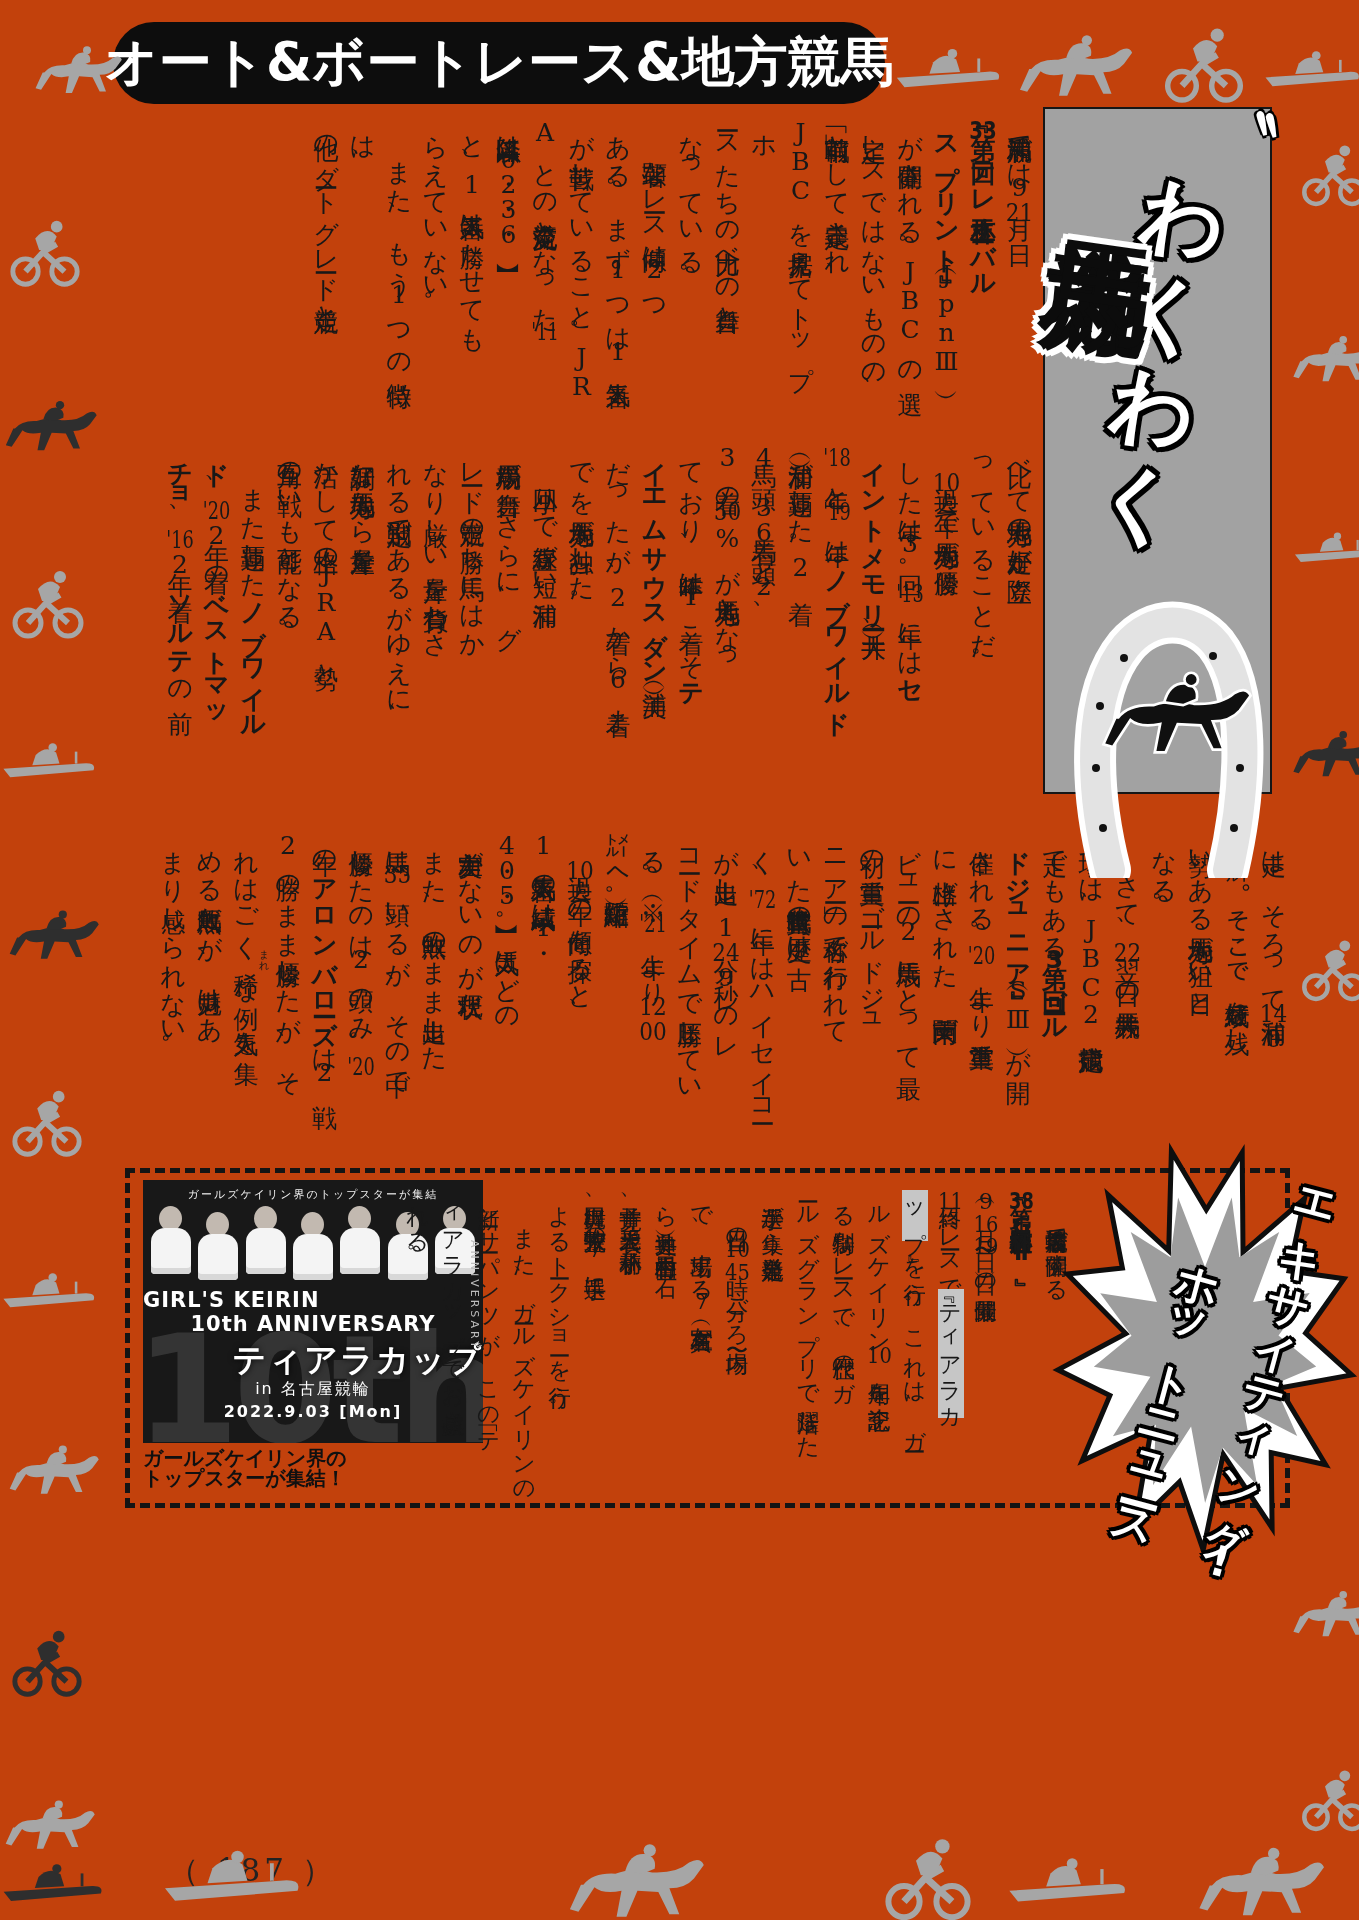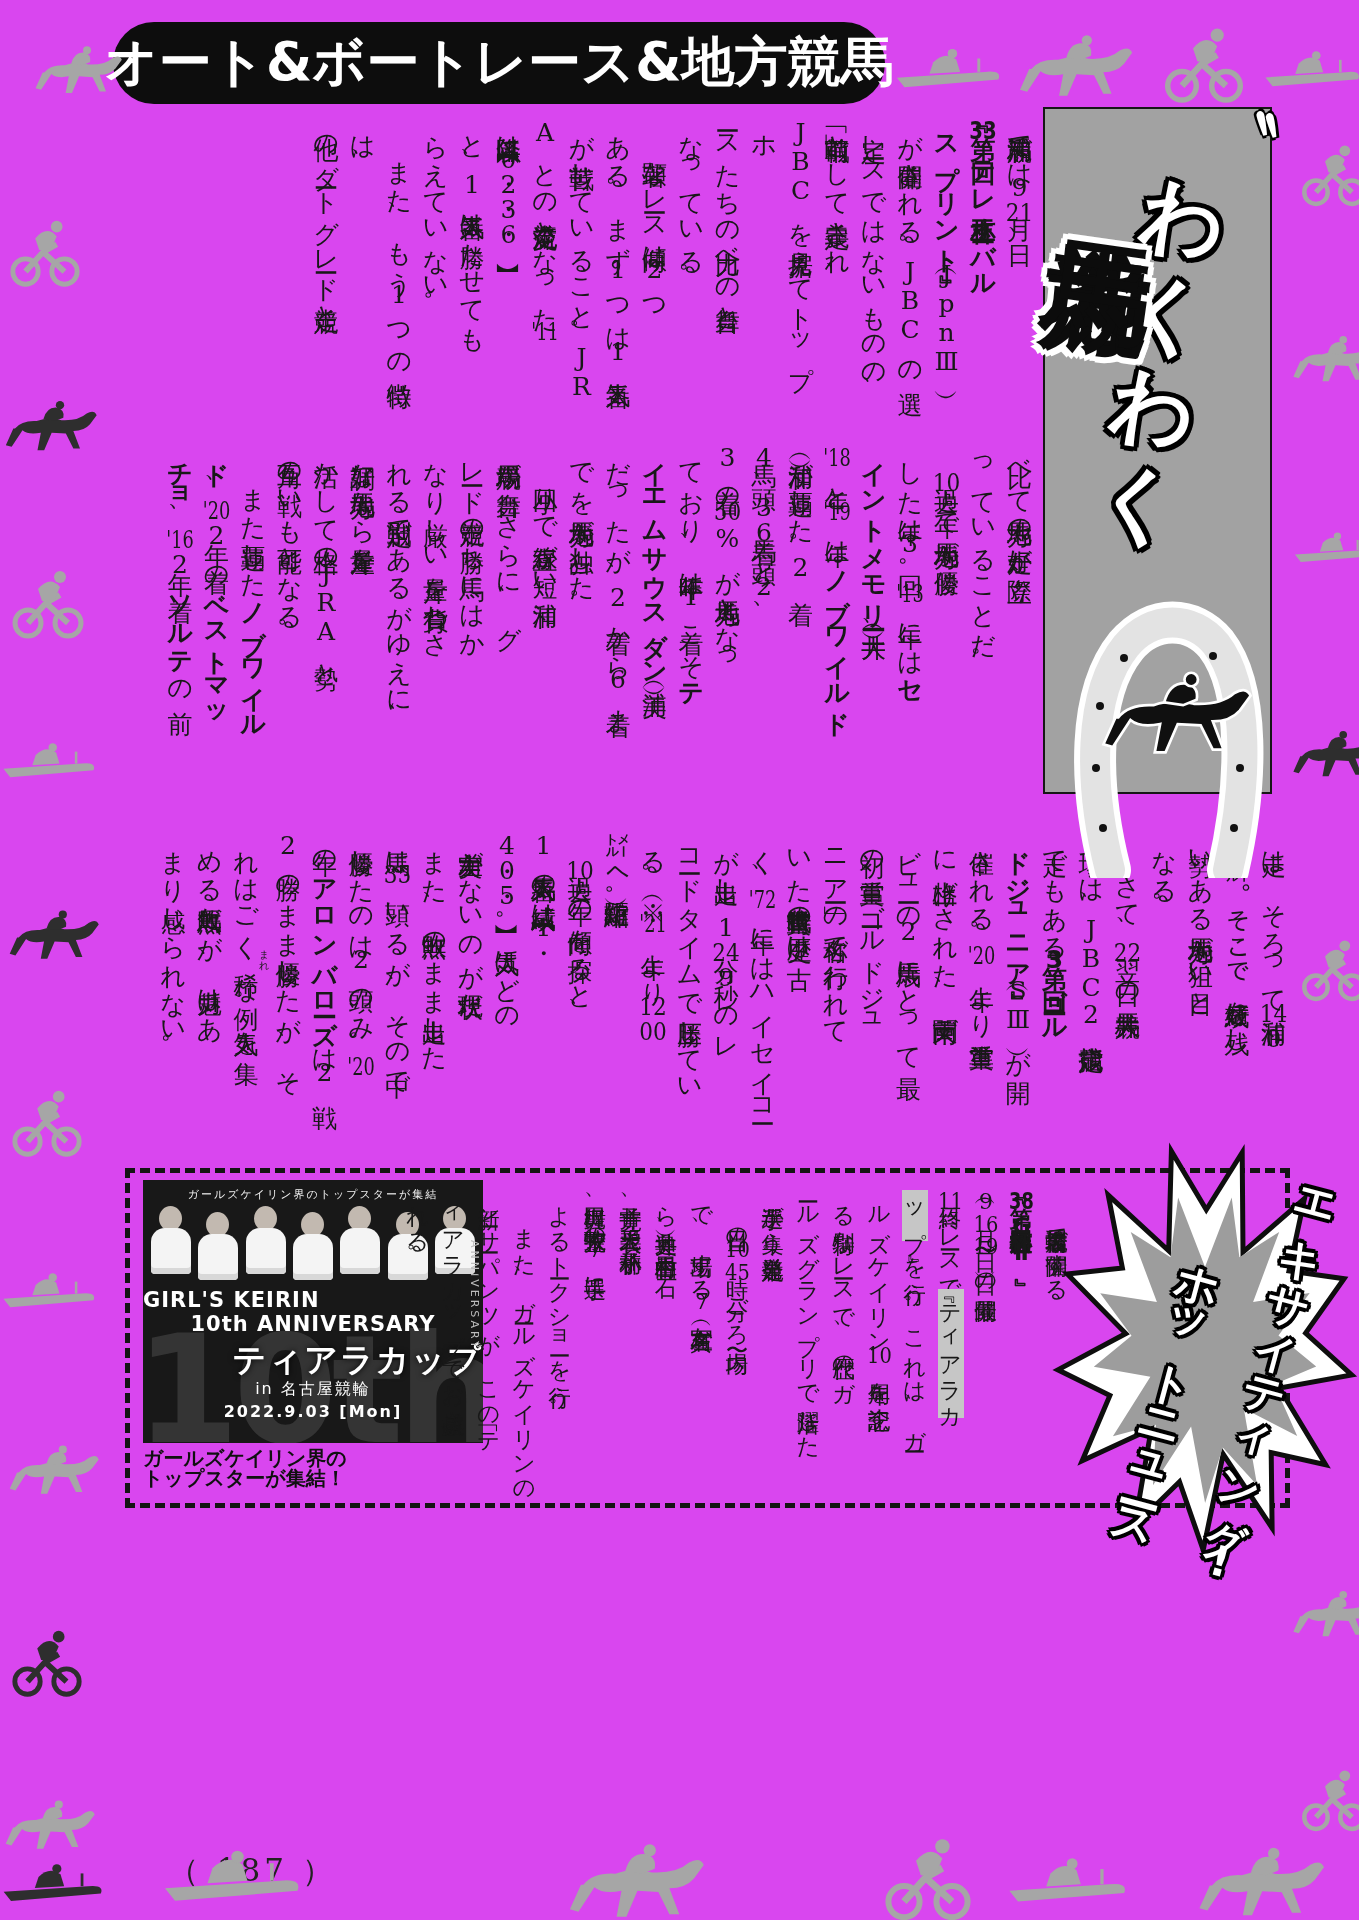--- a/index.html
+++ b/index.html
@@ -1,16 +1,16 @@
 <!DOCTYPE html>
 <html><head>
 <meta charset="utf-8">
 <style>
   html,body{margin:0;padding:0;background:#fff;}
-  .page{position:relative;width:1359px;height:1920px;background:#d946ef;overflow:hidden;
+  .page{position:relative;width:1359px;height:1920px;background:#c2410c;overflow:hidden;
         font-family:"DejaVu Serif","Liberation Serif",serif;color:#1b1b1b;}
 
   
   .banner{position:absolute;left:113px;top:22px;width:772px;height:82px;background:#0d0d0d;
           border-radius:44px;display:flex;align-items:center;justify-content:center;}
   .banner span{color:#fff;font-family:"DejaVu Sans","Liberation Sans",sans-serif;
                font-weight:bold;font-size:53px;letter-spacing:0px;white-space:nowrap;}
 
   
   .title-box{position:absolute;left:1043px;top:107px;width:225px;height:683px;

